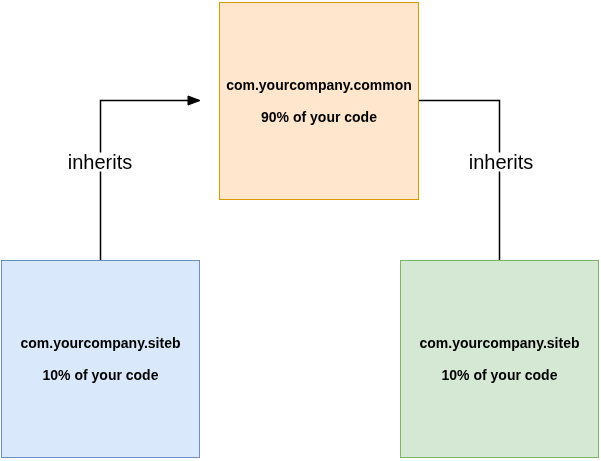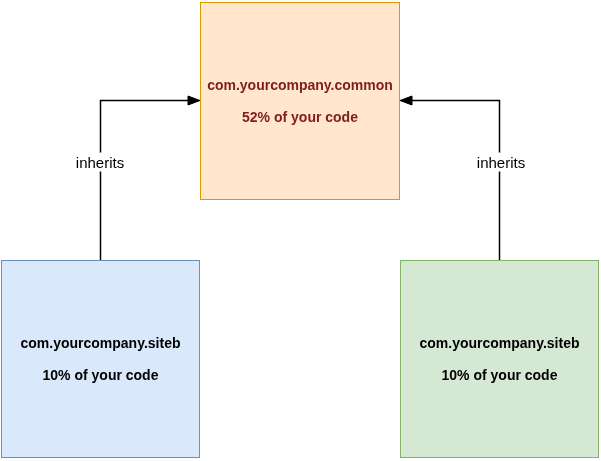--- a/index.html
+++ b/index.html
@@ -46,21 +46,21 @@
     padding: 4px;
   }
   #node-common { left: 200px; top: 2px;   width: 200px; height: 198px; }
   #node-sitea  { left: 1px;   top: 260px; width: 199px; height: 198px; }
   #node-siteb  { left: 400px; top: 260px; width: 199px; height: 198px; }
   .edge-label {
     position: absolute;
     transform: translate(-50%, -50%);
     background: #ffffff;
     padding: 0 2px;
-    font-size: 15px;
+    font-size: 20px;
     font-weight: normal;
     line-height: 19px;
     color: #000000;
     white-space: nowrap;
   }
   #edge-label-left  { left: 100px; top: 162px; }
   #edge-label-right { left: 501px; top: 162px; }
 </style>
 </head>
 <body>
@@ -71,23 +71,23 @@
     <g>
       <path class="edge-line" d="M 100.5 260 L 100.5 100.5 L 188 100.5" style="stroke: rgb(0, 0, 0);"></path>
       <polygon class="edge-arrow" points="200,100.5 188,96 188,105" style="fill: rgb(0, 0, 0); stroke: rgb(0, 0, 0);"></polygon>
     </g>
     <g>
       <path class="edge-line" d="M 499.5 260 L 499.5 100.5 L 412 100.5" style="stroke: rgb(0, 0, 0);"></path>
       <polygon class="edge-arrow" points="400,100.5 412,96 412,105" style="fill: rgb(0, 0, 0); stroke: rgb(0, 0, 0);"></polygon>
     </g>
   </svg>
 
-  <div class="node" id="node-common" style="background-color: rgb(255, 230, 204); border-color: rgb(215, 155, 0); color: #7f1d1d;">
+  <div class="node" id="node-common" style="background-color: rgb(255, 230, 204); border-color: rgb(215, 155, 0); color: #000000; margin-left: 19px;">
     <div class="node-title">com.yourcompany.common</div>
-    <div class="node-subtitle">52% of your code</div>
+    <div class="node-subtitle">90% of your code</div>
   </div>
 
   <div class="node" id="node-sitea" style="background-color: rgb(218, 232, 252); border-color: rgb(108, 142, 191); color: rgb(0, 0, 0);">
     <div class="node-title">com.yourcompany.siteb</div>
     <div class="node-subtitle">10% of your code</div>
   </div>
 
   <div class="node" id="node-siteb" style="background-color: rgb(213, 232, 212); border-color: rgb(130, 179, 102); color: rgb(0, 0, 0);">
     <div class="node-title">com.yourcompany.siteb</div>
     <div class="node-subtitle">10% of your code</div>

